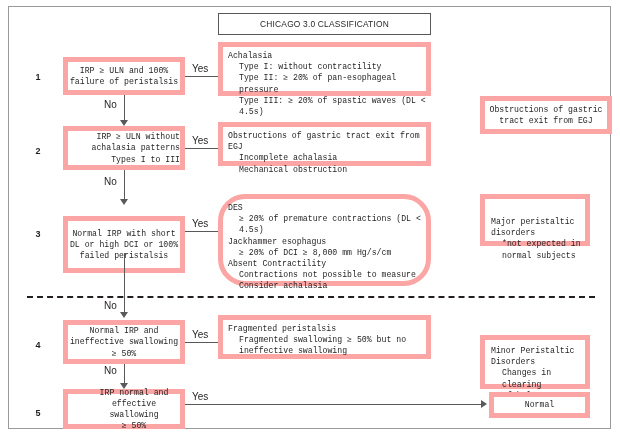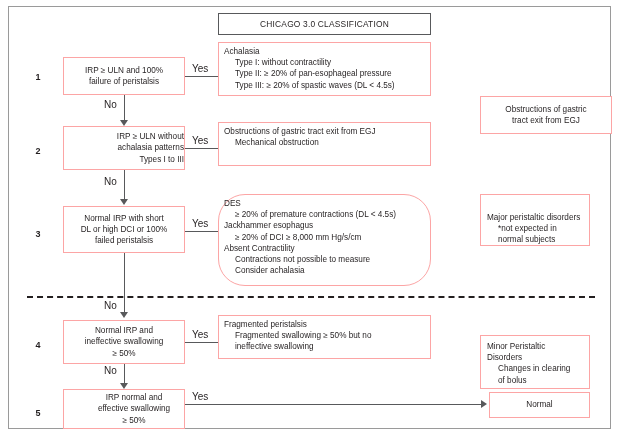--- a/index.html
+++ b/index.html
@@ -23,25 +23,26 @@
     left: 8px;
     top: 6px;
     width: 603px;
     height: 423px;
     border: 1px solid #9a9a9a;
     box-sizing: border-box;
   }
   .box {
     position: absolute;
     box-sizing: border-box;
-    border: 1px solid #fca5a5;
+    border: 5px solid #fca5a5;
     background: #ffffff;
     font-size: 8.2px;
     line-height: 11.2px;
     color: #231f20;
+    font-family: Liberation Mono, monospace;
   }
   .box.center {
     display: flex;
     flex-direction: column;
     align-items: center;
     justify-content: center;
     text-align: center;
   }
   .box.left {
     padding: 3px 0 0 5px;
@@ -144,35 +145,36 @@
     <span>achalasia patterns</span>
     <span>Types I to III</span>
   </div>
 
   <div class="hline" style="left:185px; top:148px; width:43px;"></div>
   <div class="arrow-r" style="left:226px; top:144px;"></div>
   <div class="lbl" style="left:192px; top:135px;">Yes</div>
 
   <div class="box left" style="left:218px; top:122px; width:213px; height:44px;">
     <span>Obstructions of gastric tract exit from EGJ</span>
+    <span class="ind1">Incomplete achalasia</span>
     <span class="ind1">Mechanical obstruction</span>
   </div>
 
   <div class="box center" style="left:480px; top:96px; width:132px; height:38px;">
     <span>Obstructions of gastric</span>
     <span>tract exit from EGJ</span>
   </div>
 
   <div class="vline" style="left:124px; top:170px; height:32px;"></div>
   <div class="arrow-d" style="left:120px; top:199px;"></div>
   <div class="lbl" style="left:104px; top:176px;">No</div>
 
   <div class="rownum" style="left:31px; top:229px;">3</div>
 
-  <div class="box center" style="left:63px; top:206px; width:122px; height:47px;">
+  <div class="box center" style="left:63px; top:216px; width:122px; height:57px;">
     <span>Normal IRP with short</span>
     <span>DL or high DCI or 100%</span>
     <span>failed peristalsis</span>
   </div>
 
   <div class="hline" style="left:185px; top:231px; width:43px;"></div>
   <div class="arrow-r" style="left:226px; top:227px;"></div>
   <div class="lbl" style="left:192px; top:218px;">Yes</div>
 
   <div class="box left" style="left:218px; top:194px; width:213px; height:92px;border-radius:27px;">

